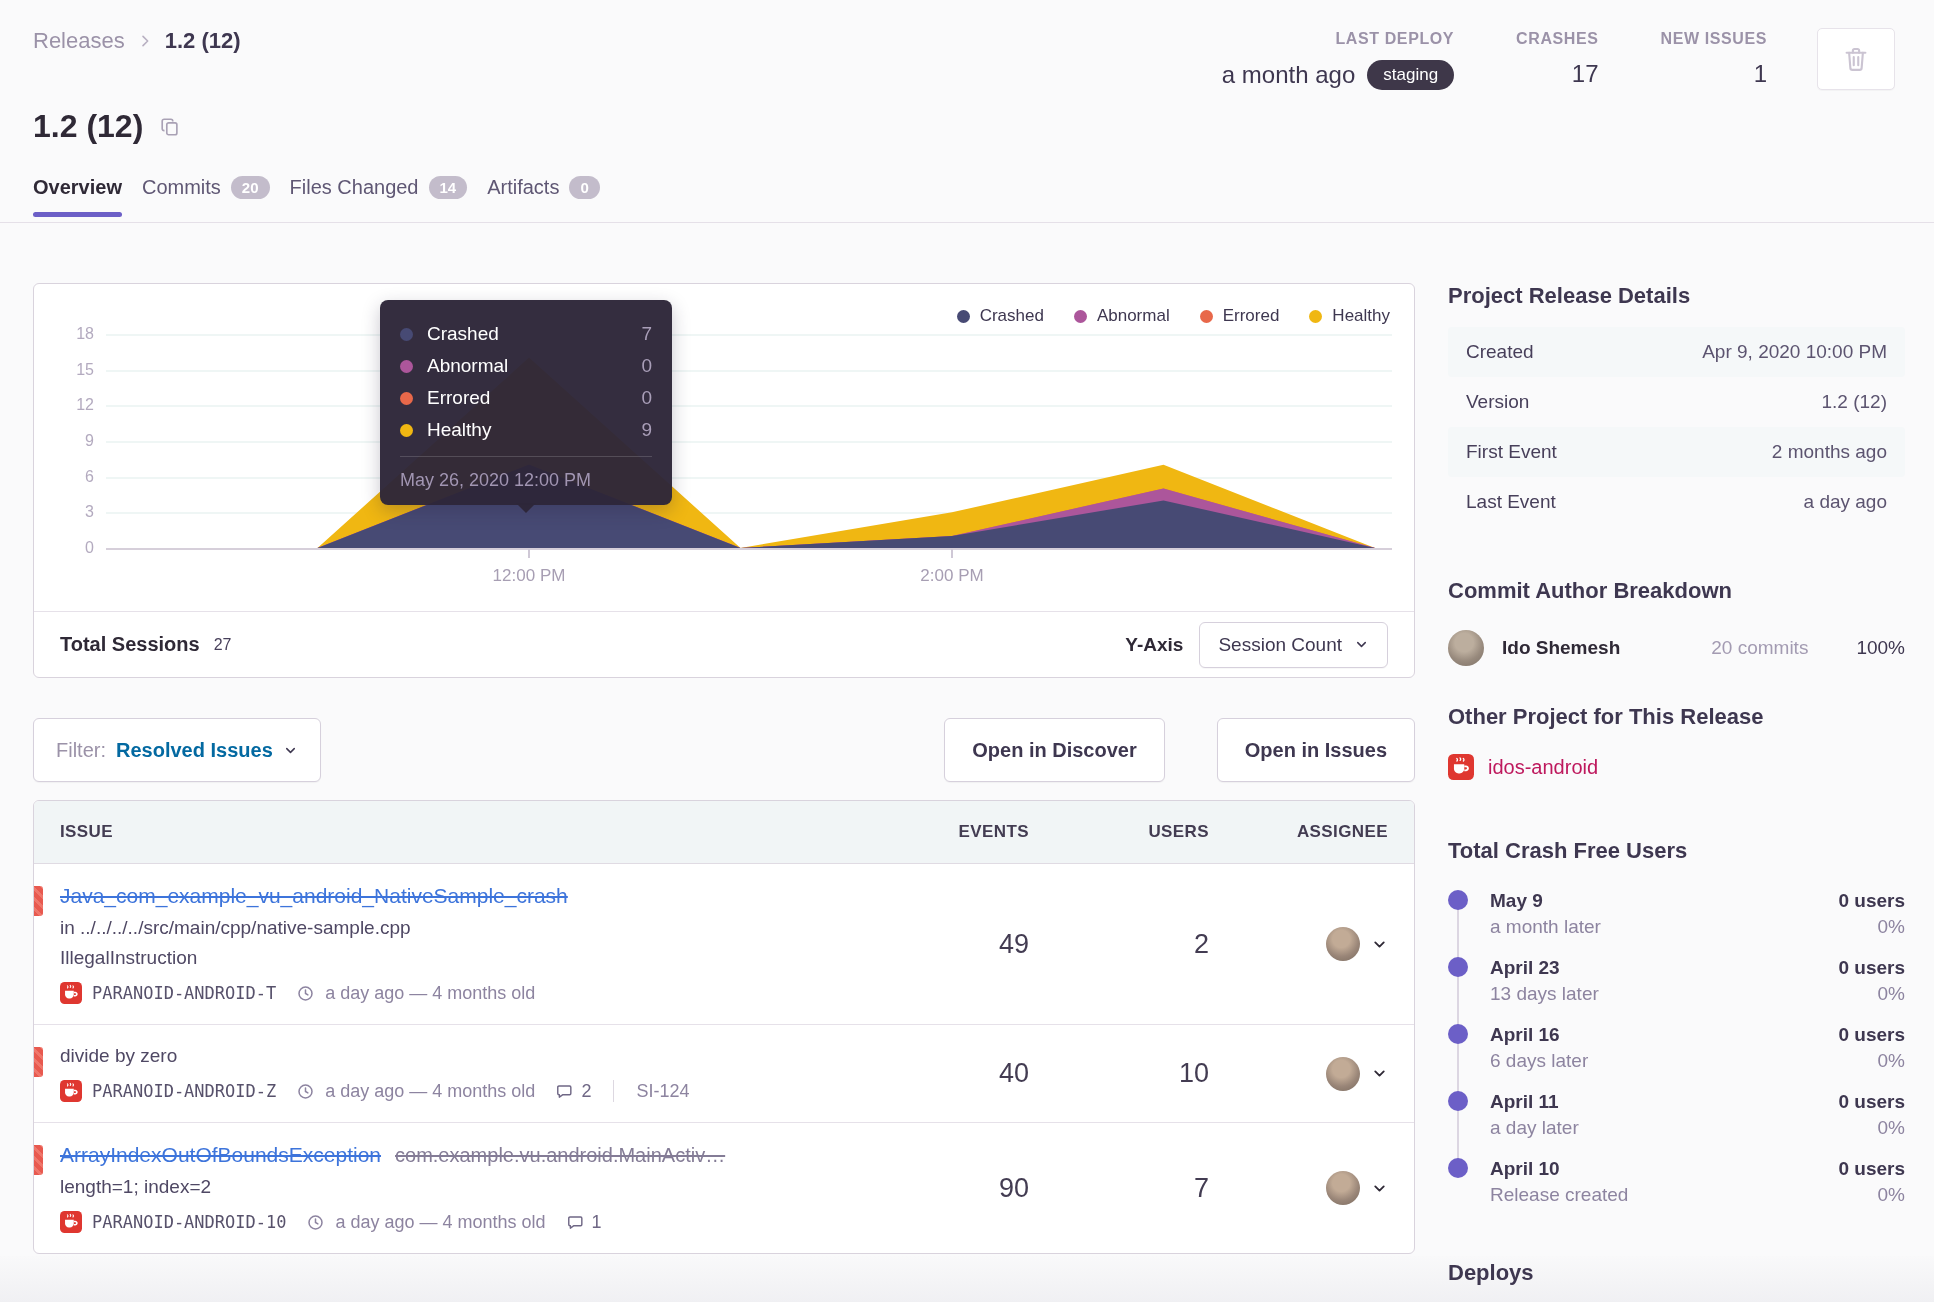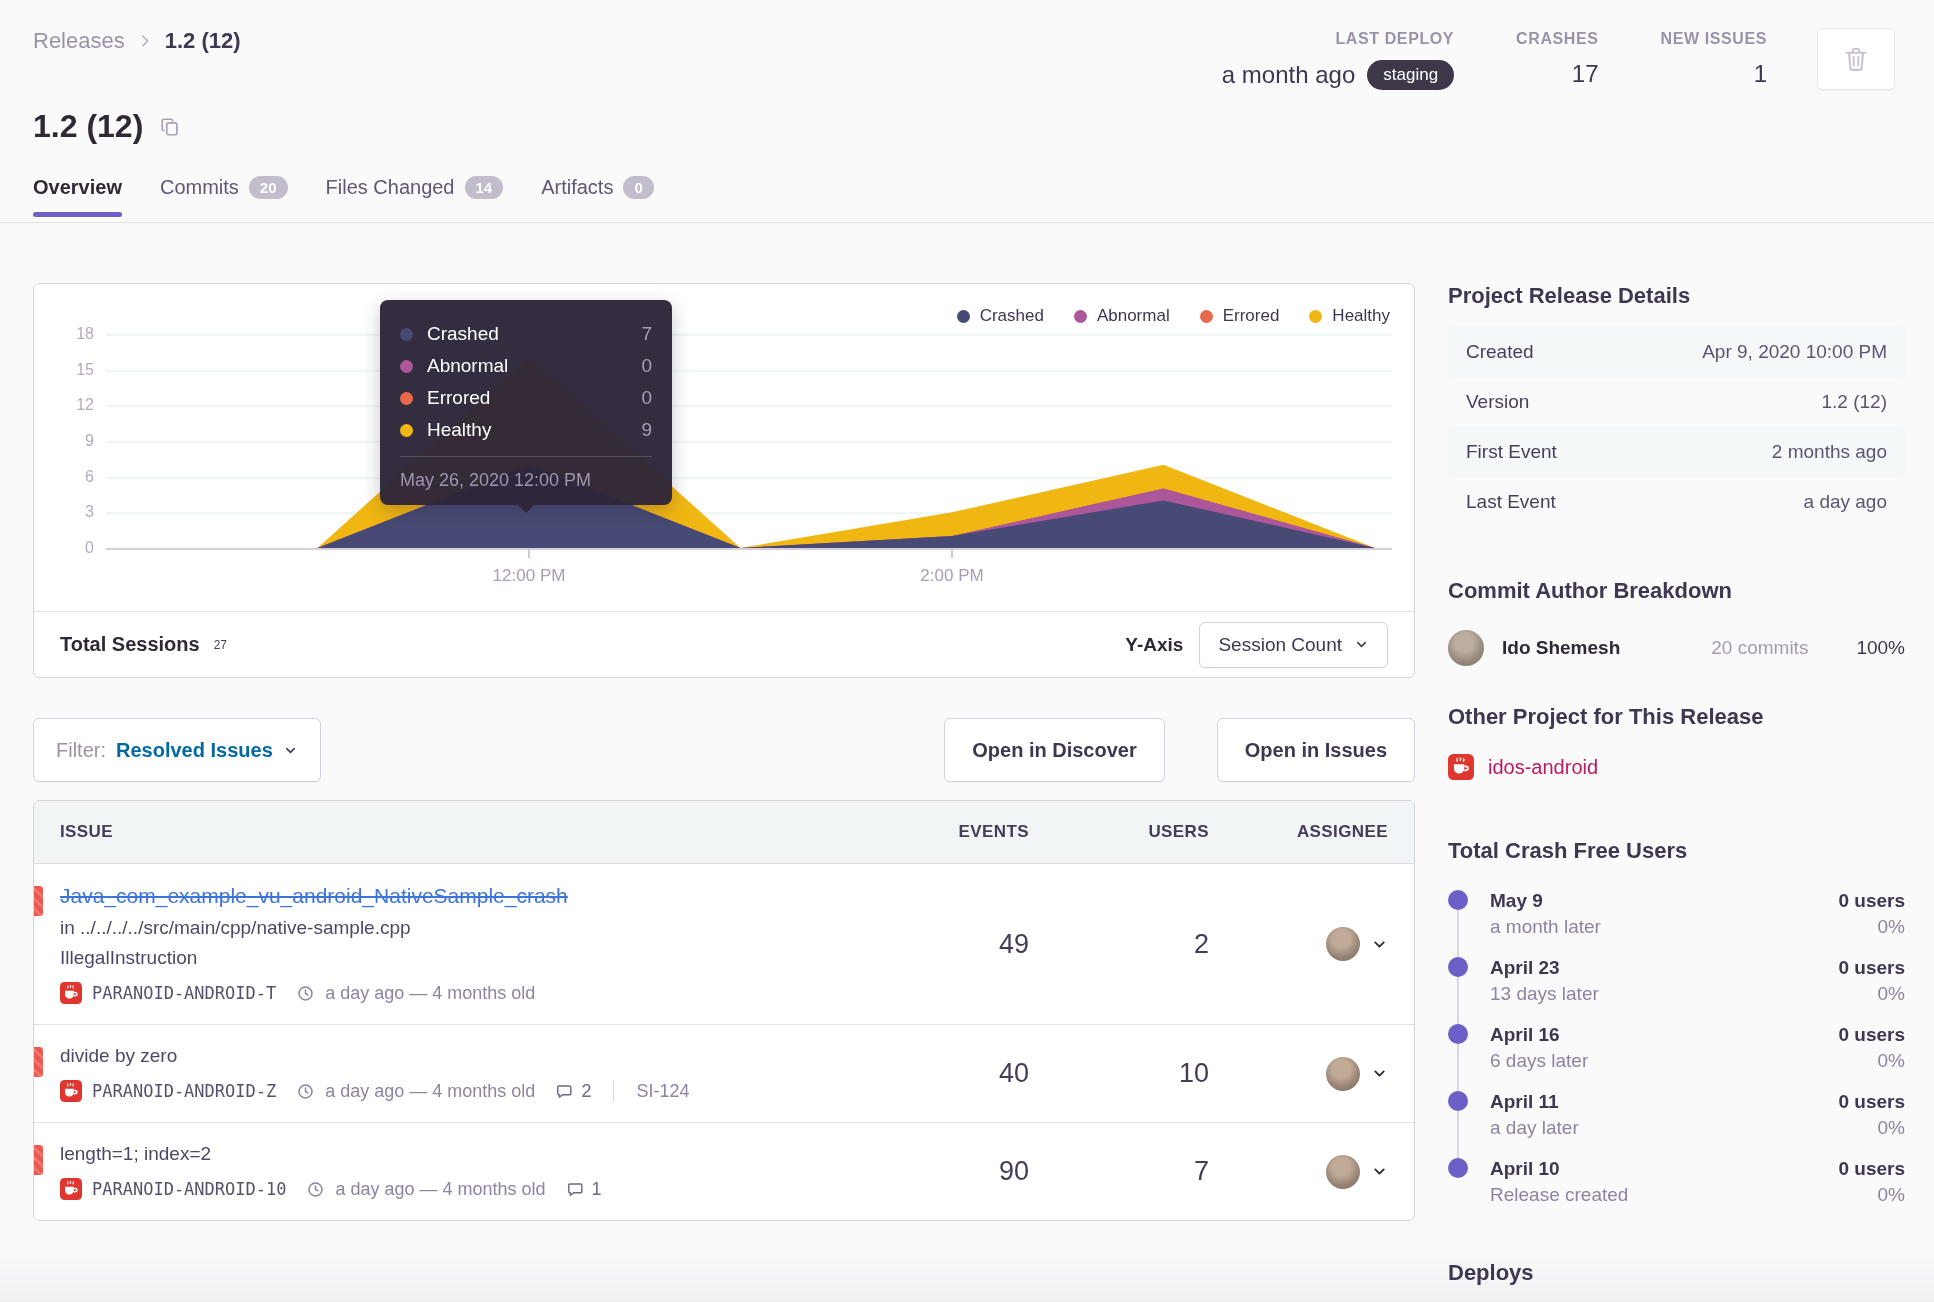--- a/index.html
+++ b/index.html
@@ -27,21 +27,21 @@
 
   .trash-btn { position:absolute; right:39px; top:28px; width:78px; height:62px; background:#fff;
     border:1px solid #e7e3ea; border-radius:5px; display:flex; align-items:center; justify-content:center;
     color:#CBC4D2; cursor:pointer; box-shadow:0 1px 1px rgba(0,0,0,.03); }
 
   .release-title { position:absolute; left:33px; top:108px; display:flex; align-items:center; gap:14px; }
   .release-title h1 { font-size:32px; font-weight:600; color:#2F2936; }
   .copy-btn { background:none; border:none; color:#A9A1B5; cursor:pointer; padding:2px; }
 
   .tabs-border { position:absolute; left:0; right:0; top:222px; height:1px; background:#e5e0e8; }
-  .tabs { position:absolute; left:33px; top:176px; display:flex; gap:38px; }
+  .tabs { position:absolute; left:33px; top:176px; display:flex; gap:20px; }
   .tab { display:flex; align-items:center; gap:10px; font-size:20px; color:#5F5774; padding-bottom:16px;
     position:relative; cursor:pointer; border:none; background:none; font-family:inherit; }
   .tab.active { color:#2F2936; font-weight:700; }
   .tab.active::after { content:""; position:absolute; left:0; right:0; bottom:-2px; height:5px; border-radius:3px; background:#6C5FC7; }
   .tab-pill { background:#c3bccb; color:#fff; font-size:15px; font-weight:700; border-radius:999px; padding:3px 11px; }
 
   
   .chart-card { position:absolute; left:33px; top:283px; width:1382px; height:395px; background:#fff;
     border:1px solid #d9d3dd; border-radius:6px; z-index:1; }
   .chart-area { position:absolute; left:0; top:0; width:1380px; height:330px; }
@@ -63,21 +63,21 @@
   .tt-row { display:flex; align-items:center; gap:14px; height:32px; font-size:19px; color:#fff; }
   .tt-val { margin-left:auto; color:#A99EB8; }
   .tt-footer { margin-top:10px; padding-top:13px; border-top:1px solid rgba(255,255,255,.16);
     font-size:18px; color:#A195B2; }
   .tt-caret { position:absolute; left:50%; bottom:-18px; transform:translateX(-50%);
     border:10px solid transparent; border-top-color:rgba(45,38,57,.97); }
 
   .chart-footer { position:absolute; left:0; right:0; bottom:0; height:66px; border-top:1px solid #e6e1e9;
     display:flex; align-items:center; padding:0 26px; }
   .cf-label { font-size:20px; font-weight:700; color:#2F2936; }
-  .cf-value { font-size:12px; color:#473F5A; margin-left:14px; }
+  .cf-value { font-size:16px; color:#473F5A; margin-left:14px; }
   .cf-right { margin-left:auto; display:flex; align-items:center; gap:16px; }
   .yaxis-label { font-size:19px; font-weight:700; color:#2F2936; }
   .select-btn { display:flex; align-items:center; gap:12px; background:#fff; border:1px solid #d6d0dc;
     border-radius:6px; padding:11px 18px; font-size:19px; color:#3E3750; cursor:pointer; font-family:inherit;
     box-shadow:0 1px 1px rgba(0,0,0,.03); }
 
   
   .filter-row { position:absolute; left:33px; top:718px; width:1382px; height:64px; display:flex; align-items:center; }
   .filter-btn { height:64px; display:flex; align-items:center; gap:10px; background:#fff; border:1px solid #d6d0dc;
     border-radius:6px; padding:0 22px; font-size:20px; cursor:pointer; font-family:inherit;
@@ -424,20 +424,23 @@
           <svg width="17" height="17" viewBox="0 0 24 24" fill="none" stroke="currentColor" stroke-width="2.6" stroke-linecap="round" stroke-linejoin="round">
               <path d="M6 9l6 6 6-6"></path>
             </svg>
         </button>
       </div>
     </div>
 
     <div class="issue-row">
       <span class="unhandled-bar"></span>
       <div class="col-issue">
+        <div class="issue-line1">
+          <a class="issue-title">ArrayIndexOutOfBoundsException</a><span class="issue-culprit">com.example.vu.android.MainActiv…</span>
+        </div>
         <div class="issue-message">length=1; index=2</div>
         <div class="issue-meta">
           <span>
             <svg width="22" height="22" viewBox="0 0 24 24">
                 <rect width="24" height="24" rx="5" fill="#DF3730"></rect>
                 <path d="M8.1 4.2q1.2 1 .1 2.3M11.1 3.6q1.2 1 .1 2.3M14.1 4.2q1.2 1 .1 2.3" stroke="#fff" stroke-width="1.2" fill="none" stroke-linecap="round"></path>
                 <path d="M5.5 9.5h9.5v4.2c0 2.4-1.9 4.3-4.3 4.3h-.9c-2.4 0-4.3-1.9-4.3-4.3z" fill="#fff"></path>
                 <path d="M15 10.5h1.6c1.5 0 2.7 1.2 2.7 2.7s-1.2 2.7-2.7 2.7H15v-1.7h1.5c.6 0 1-.4 1-1s-.4-1-1-1H15z" fill="#fff"></path>
               </svg>
           </span>

